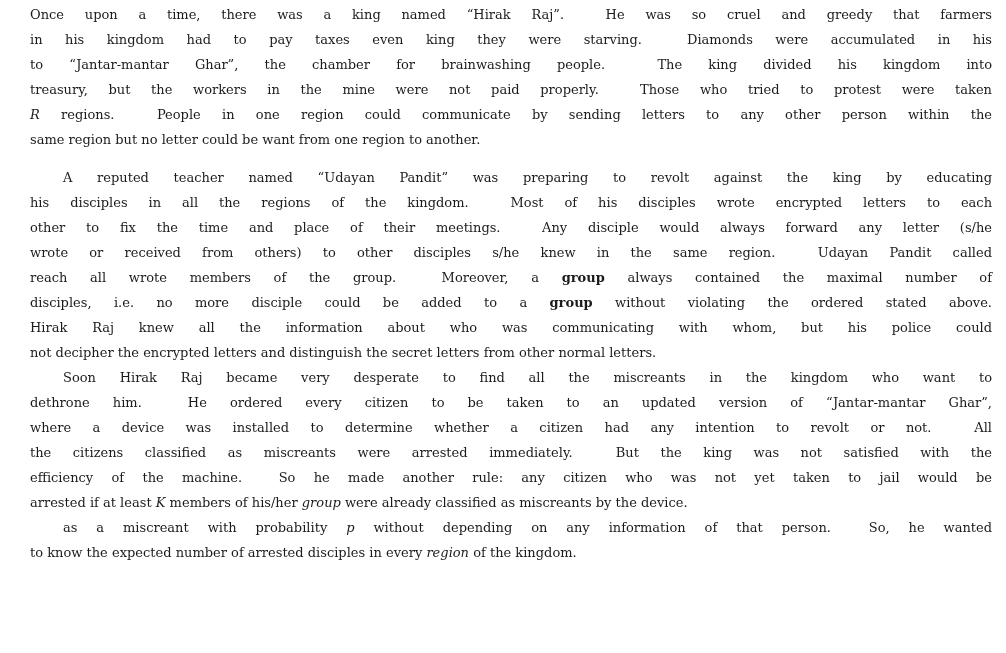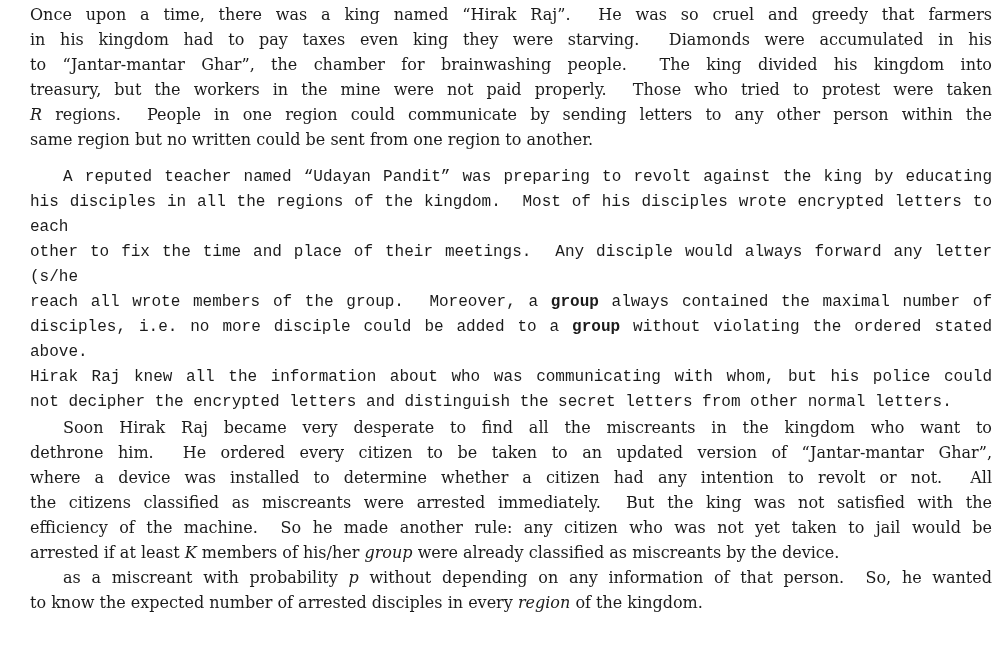--- a/index.html
+++ b/index.html
@@ -9,26 +9,26 @@
   }
   .page {
     position: relative;
     width: 1006px;
     height: 653px;
     background: #ffffff;
     box-sizing: border-box;
     padding: 2px 14px 0 30px;
     overflow: hidden;
     font-family: "DejaVu Serif", "Liberation Serif", serif;
-    font-size: 16px;
+    font-size: 13px;
     line-height: 25px;
     color: #1b1b1b;
   }
   .par { margin: 0; }
-  .par.space-before { margin-top: 13px; font-family: Liberation Mono, monospace; }
+  .par.space-before { margin-top: 13px; }
   .line {
     text-align: justify;
     text-align-last: justify;
     white-space: pre-wrap;
   }
   .line.last { text-align-last: left; }
   .par.indent .line:first-child { text-indent: 33px; }
   .seg-normal { font-style: normal; font-weight: normal; }
   .seg-math   { font-style: italic; }
   .seg-italic { font-style: italic; }
@@ -37,26 +37,27 @@
 </head>
 <body>
 
 <div class="page">
     <div class="par">
       <div class="line"><span class="seg-normal">Once upon a time, there was a king named “Hirak Raj”.  He was so cruel and greedy that farmers</span></div>
       <div class="line"><span class="seg-normal">in his kingdom had to pay taxes even king they were starving.  Diamonds were accumulated in his</span></div>
       <div class="line"><span class="seg-normal">to “Jantar-mantar Ghar”, the chamber for brainwashing people.  The king divided his kingdom into</span></div>
       <div class="line"><span class="seg-normal">treasury, but the workers in the mine were not paid properly.  Those who tried to protest were taken</span></div>
       <div class="line"><span class="seg-math">R</span><span class="seg-normal"> regions.  People in one region could communicate by sending letters to any other person within the</span></div>
-      <div class="line last"><span class="seg-normal">same region but no written could be sent from one region to another.</span></div>
+      <div class="line last"><span class="seg-normal">same region but no letter could be want from one region to another.</span></div>
     </div>
     <div class="par indent space-before">
       <div class="line"><span class="seg-normal">A reputed teacher named “Udayan Pandit” was preparing to revolt against the king by educating</span></div>
       <div class="line"><span class="seg-normal">his disciples in all the regions of the kingdom.  Most of his disciples wrote encrypted letters to each</span></div>
       <div class="line"><span class="seg-normal">other to fix the time and place of their meetings.  Any disciple would always forward any letter (s/he</span></div>
+      <div class="line"><span class="seg-normal">wrote or received from others) to other disciples s/he knew in the same region.  Udayan Pandit called</span></div>
       <div class="line"><span class="seg-normal">reach all wrote members of the group.  Moreover, a </span><span class="seg-bold">group</span><span class="seg-normal"> always contained the maximal number of</span></div>
       <div class="line"><span class="seg-normal">disciples, i.e. no more disciple could be added to a </span><span class="seg-bold">group</span><span class="seg-normal"> without violating the ordered stated above.</span></div>
       <div class="line"><span class="seg-normal">Hirak Raj knew all the information about who was communicating with whom, but his police could</span></div>
       <div class="line last"><span class="seg-normal">not decipher the encrypted letters and distinguish the secret letters from other normal letters.</span></div>
     </div>
     <div class="par indent">
       <div class="line"><span class="seg-normal">Soon Hirak Raj became very desperate to find all the miscreants in the kingdom who want to</span></div>
       <div class="line"><span class="seg-normal">dethrone him.  He ordered every citizen to be taken to an updated version of “Jantar-mantar Ghar”,</span></div>
       <div class="line"><span class="seg-normal">where a device was installed to determine whether a citizen had any intention to revolt or not.  All</span></div>
       <div class="line"><span class="seg-normal">the citizens classified as miscreants were arrested immediately.  But the king was not satisfied with the</span></div>

